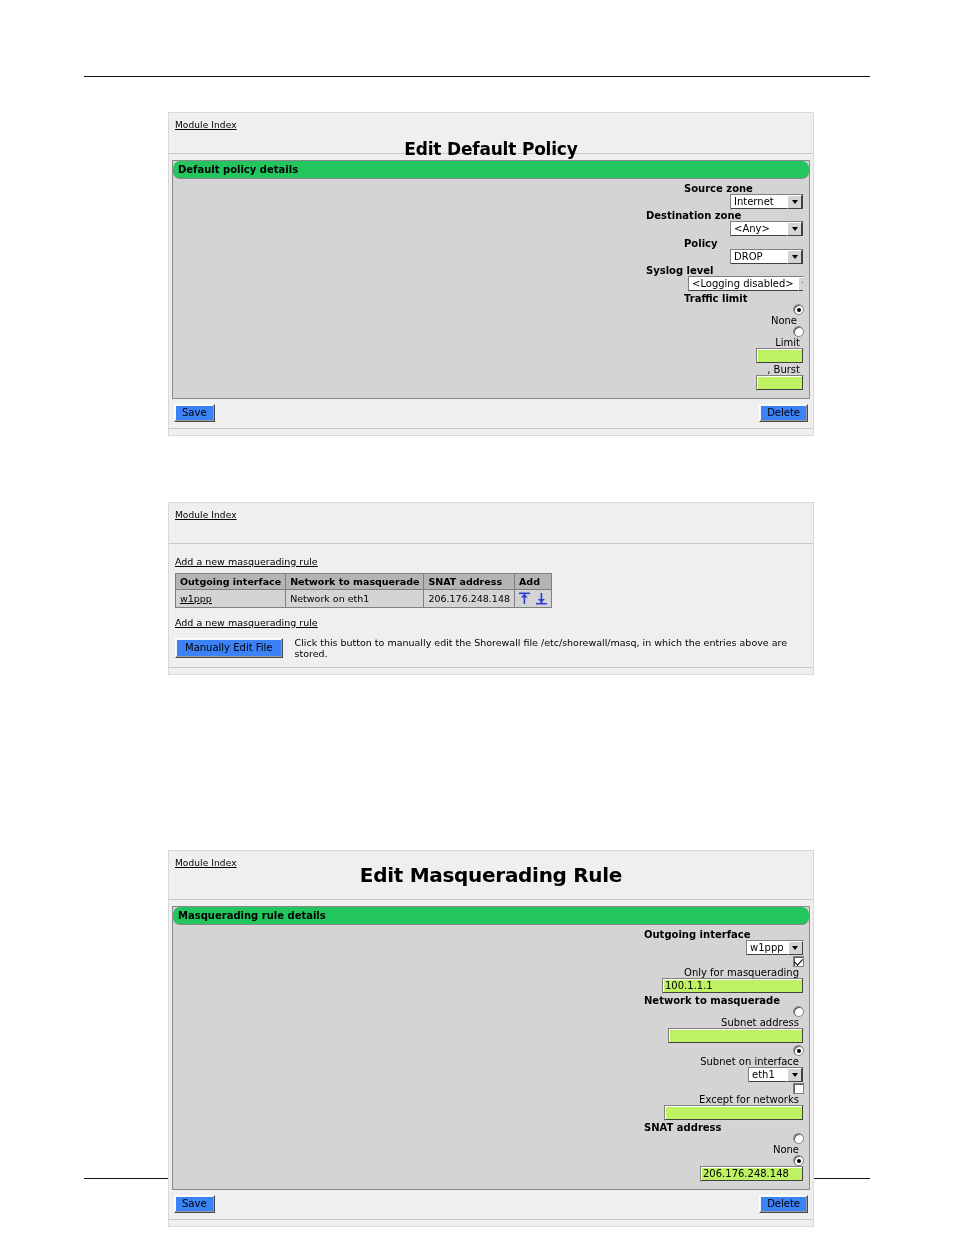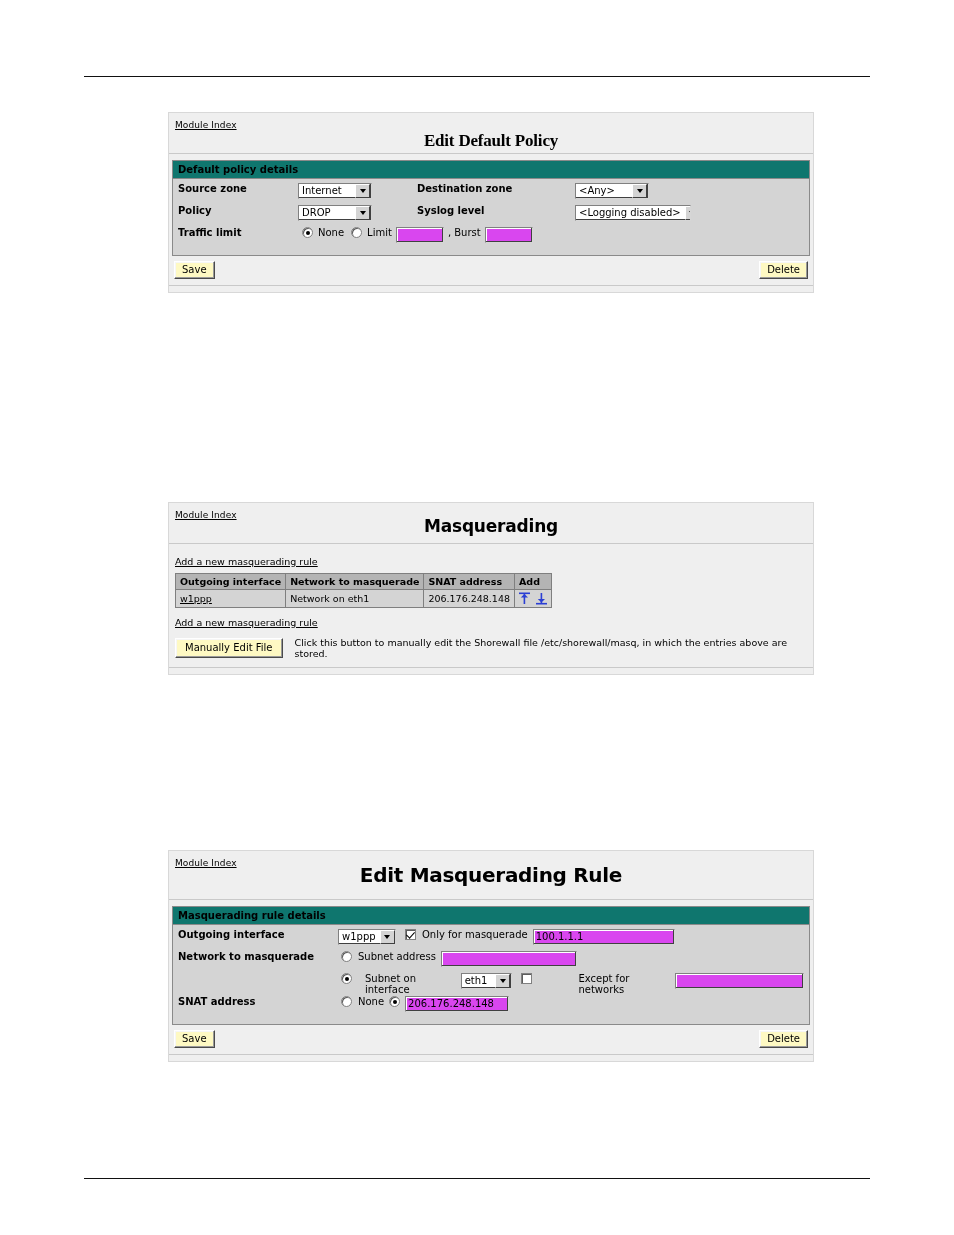--- a/index.html
+++ b/index.html
@@ -53,53 +53,55 @@
     letter-spacing: 0.1px;
     font-family: "DejaVu Sans", "Liberation Sans", sans-serif;
   }
 
   .panel-title {
     text-align: center;
     font-weight: bold;
     color: #000;
     font-family: "DejaVu Sans", "Liberation Sans", sans-serif;
   }
-  .panel-title.t1 { font-size: 17px; padding-top: 18px; letter-spacing: -0.2px; font-family: Liberation Serif, serif; }
+  .panel-title.t1 { font-size: 17px; padding-top: 26px; letter-spacing: -0.2px; }
   .panel-title.t2 { font-size: 17px; padding-top: 13px; letter-spacing: -0.2px; }
   .panel-title.t3 { font-size: 20px; padding-top: 12px; letter-spacing: -0.3px; }
 
   .hr-light {
     border-top: 1px solid #c9c9c9;
     height: 0;
     margin: 0;
   }
 
   
   .fieldset {
     margin: 6px 3px 0 3px;
     border: 1px solid #8a8a8a;
     background: #d4d4d4;
   }
   .fieldset-title {
-    background: #0f766e;
+    background: #22c55e;
     border-bottom: 1px solid #8a8a8a;
     font-size: 10px;
     font-weight: bold;
     color: #000;
     padding: 3px 5px 3px 5px;
+    border-radius: 7px;
   }
   .fieldset-body {
     padding: 4px 5px 6px 5px;
   }
 
   .frow {
     display: flex;
-    align-items: flex-start;
+    align-items: flex-end;
     min-height: 21px;
     margin-bottom: 1px;
+    flex-direction: column;
   }
   .flabel {
     font-size: 10px;
     font-weight: bold;
     color: #000;
   }
   .flabel.w1 { width: 120px; flex: none; }
   .flabel.w2 { width: 160px; flex: none; }
   .flabel.w3 { width: 158px; flex: none; }
 
@@ -142,21 +144,21 @@
     flex: none;
   }
   .caret {
     width: 0; height: 0;
     border-left: 3px solid transparent;
     border-right: 3px solid transparent;
     border-top: 4px solid #000;
   }
 
   .txt {
-    background: #d946ef;
+    background: #bef264;
     border: 1px solid #808080;
     border-right-color: #d6d6d6;
     border-bottom-color: #d6d6d6;
     box-shadow: inset -1px -1px 0 #404040, inset 1px 1px 0 #ffffff;
     height: 16px;
     box-sizing: border-box;
     font-size: 10px;
     font-family: "DejaVu Sans", "Liberation Sans", sans-serif;
     color: #000;
     padding: 0 2px;
@@ -204,21 +206,21 @@
     width: 4px; height: 7px;
     border: solid #000;
     border-width: 0 1.6px 1.6px 0;
     transform: rotate(42deg);
   }
 
   .btn {
     display: inline-flex;
     align-items: center;
     justify-content: center;
-    background: #fef9c3;
+    background: #3b82f6;
     border: 1px solid #ffffff;
     border-right-color: #4a4a4a;
     border-bottom-color: #4a4a4a;
     box-shadow: inset -1px -1px 0 #9a9a9a, inset 1px 1px 0 #f6f6f6;
     font-size: 10px;
     color: #000;
     padding: 2px 7px 3px 7px;
     box-sizing: border-box;
     font-family: "DejaVu Sans", "Liberation Sans", sans-serif;
     white-space: nowrap;
@@ -360,21 +362,20 @@
     <span class="btn">Delete</span>
   </div>
   <div class="hr-light"></div>
   <div class="spacer-sm"></div>
 </div>
 
 <div class="panel" style="top:502px;">
 
   <div class="panel-head">
     <a class="module-index" href="#">Module Index</a>
-    <div class="panel-title t2">Masquerading</div>
   </div>
   <div class="hr-light"></div>
 
   <div class="m-body">
     <a class="alink" href="#">Add a new masquerading rule</a>
 
     <table class="mtable">
       <thead>
         <tr>
           <th>Outgoing interface</th>
@@ -431,21 +432,21 @@
 
       <div class="frow">
         <span class="flabel w2">Outgoing interface</span>
         <span class="sel" style="width:58px;">
           <span class="cap">w1ppp</span>
           <span class="arrowbox">
               <span class="caret"></span>
             </span>
         </span>
         <span class="check on" style="margin-left:9px;"></span>
-        <span class="ftext" style="margin:0 5px 0 6px;">Only for masquerade</span>
+        <span class="ftext" style="margin:0 5px 0 6px;">Only for masquerading</span>
         <span class="txt" style="width:142px;">100.1.1.1</span>
       </div>
 
       <div class="frow">
         <span class="flabel w2">Network to masquerade</span>
         <span class="radio" style="margin-left:3px;"></span>
         <span class="ftext" style="margin:0 5px 0 6px;">Subnet address</span>
         <span class="txt" style="width:136px;"></span>
       </div>
 

